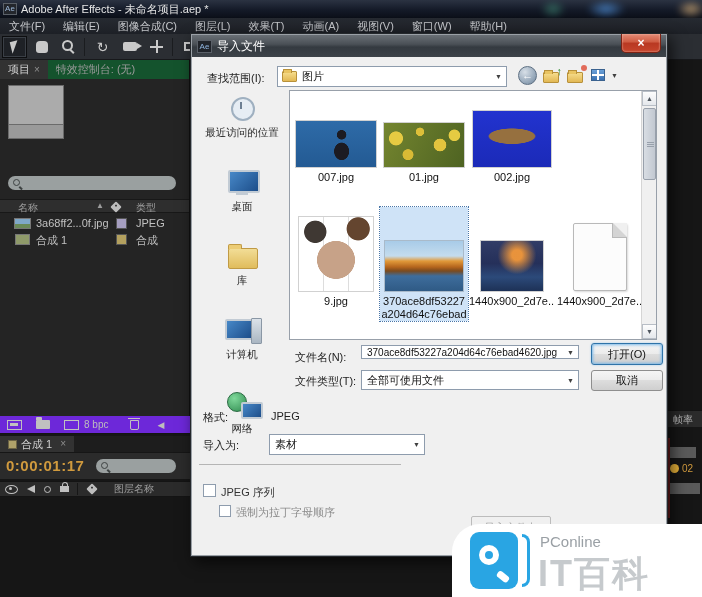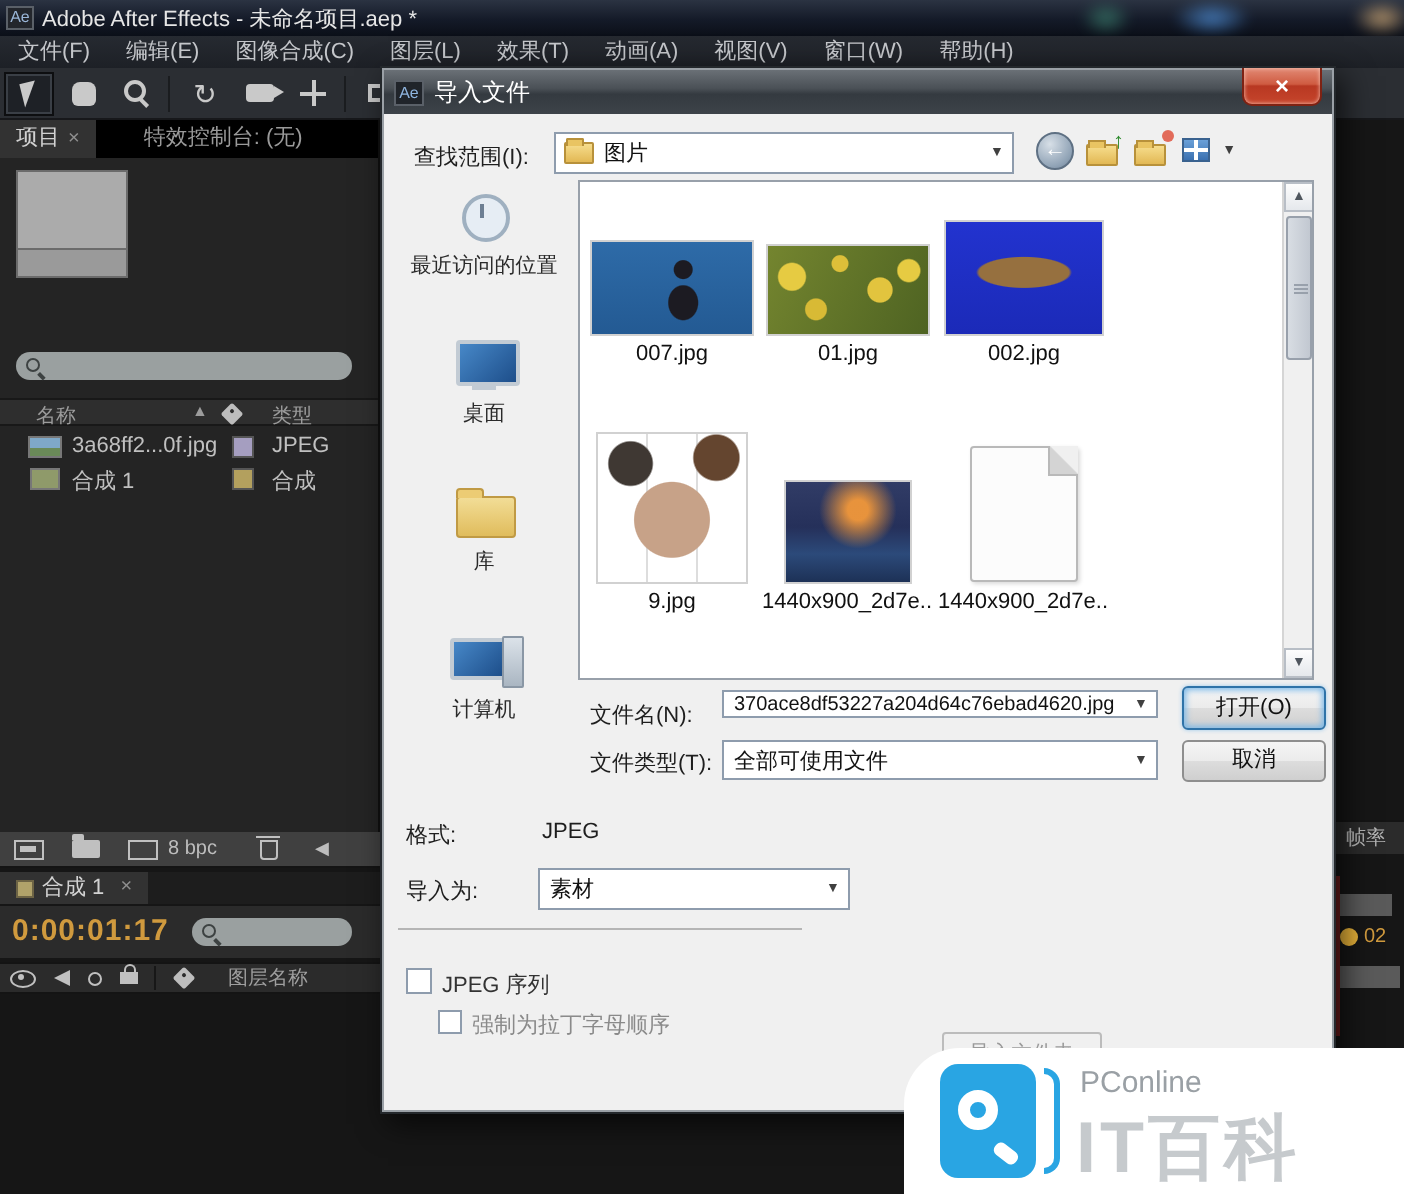--- a/index.html
+++ b/index.html
@@ -38,24 +38,24 @@
   .g-camera { width:14px; height:9px; background:#c9c9c9; border-radius:2px; position:relative; }
   .g-camera::after { content:""; position:absolute; right:-5px; top:1px; border-left:5px solid #c9c9c9; border-top:3px solid transparent; border-bottom:3px solid transparent; }
   .g-cross { position:relative; width:13px; height:13px; }
   .g-cross::before { content:""; position:absolute; left:6px; top:0; width:2px; height:13px; background:#c9c9c9; }
   .g-cross::after { content:""; position:absolute; left:0; top:6px; width:13px; height:2px; background:#c9c9c9; }
   .g-rect { width:13px; height:9px; border:2px solid #c9c9c9; }
   .g-pen { width:7px; height:7px; border:2px solid #c9c9c9; transform:rotate(45deg); }
 
   
   .left-panel { position:absolute; left:0; top:60px; width:190px; height:357px; background:#242424; border-right:1px solid #101010; }
-  .lp-tabs { position:absolute; left:0; top:0; width:100%; height:19px; background:#000000; display:flex; }
+  .lp-tabs { position:absolute; left:0; top:0; width:100%; height:19px; background:#14532d; display:flex; }
   .lp-tab { font-size:11px; line-height:19px; padding:0 8px; white-space:nowrap; }
   .lp-tab.active { background:#323232; color:#d2d2d2; }
-  .lp-tab.inactive { color:#9a9a9a;margin-left:16px; }
+  .lp-tab.inactive { color:#9a9a9a; }
   .tab-x { color:#8f8f8f; margin-left:4px; font-size:10px; }
   .preview-box { position:absolute; left:8px; top:25px; width:56px; height:40px; background:#ababab; border:1px solid #6b6b6b; }
   .preview-strip { position:absolute; left:8px; top:65px; width:56px; height:14px; background:#9a9a9a; border:1px solid #6b6b6b; border-top:none; }
   .search-pill { position:absolute; background:#9aa0a0; border-radius:8px; display:flex; align-items:center; padding-left:4px; }
   .lp-search { left:8px; top:116px; width:168px; height:14px; }
   .mag-s { position:relative; width:11px; height:11px; flex:0 0 auto; }
   .mag-s::before { content:""; position:absolute; left:1px; top:1px; width:5px; height:5px; border:1.5px solid #3d4242; border-radius:50%; }
   .mag-s::after { content:""; position:absolute; left:8px; top:8px; width:4px; height:1.5px; background:#3d4242; transform:rotate(45deg); transform-origin:0 0; }
   .lp-header { position:absolute; left:0; top:139px; width:100%; height:14px; background:#2e2e2e; border-top:1px solid #181818; border-bottom:1px solid #181818; color:#9c9c9c; font-size:10px; }
   .lp-header span { position:absolute; top:1px; }
@@ -65,21 +65,21 @@
   .lp-row { position:absolute; left:0; width:100%; height:15px; font-size:11px; color:#c0c0c0; }
   .lp-row .cell-name { position:absolute; left:36px; top:1px; white-space:nowrap; }
   .row-thumb { position:absolute; left:14px; top:2px; width:17px; height:11px; border:1px solid #777;
     background:linear-gradient(#7fa8c8 55%,#6a8a58 55%); }
   .row-comp { position:absolute; left:15px; top:2px; width:15px; height:11px; border:1px solid #777;
     background:#8f9a6a; }
   .chip { position:absolute; left:116px; top:2px; width:11px; height:11px; border:1px solid #555; }
   .cell-type { position:absolute; left:136px; top:1px; }
 
   
-  .bl-icons { position:absolute; left:0; top:416px; width:190px; height:18px; background:#404040; border-bottom:1px solid #141414; display:flex; align-items:center; color:#bdbdbd; }
+  .bl-icons { position:absolute; left:0; top:416px; width:190px; height:18px; background:#6d28d9; border-bottom:1px solid #141414; display:flex; align-items:center; color:#bdbdbd; }
   .ic-film { width:15px; height:10px; border:1.5px solid #c0c0c0; margin-left:7px; position:relative; }
   .ic-film::after { content:""; position:absolute; left:2px; top:2px; width:8px; height:3px; background:#c0c0c0; }
   .ic-folder-d { width:14px; height:9px; background:#c0c0c0; border-radius:1px; position:relative; margin-left:14px; }
   .ic-folder-d::before { content:""; position:absolute; left:0; top:-3px; width:6px; height:3px; background:#c0c0c0; border-radius:1px 1px 0 0; }
   .ic-bpc { width:15px; height:10px; border:1.5px solid #c0c0c0; margin-left:14px; }
   .bpc-text { font-size:10px; margin-left:5px; }
   .ic-trash { width:9px; height:10px; border:1.5px solid #c0c0c0; border-radius:0 0 2px 2px; position:relative; margin-left:22px; }
   .ic-trash::before { content:""; position:absolute; left:-3px; top:-3px; width:12px; height:1.5px; background:#c0c0c0; }
   .prev-glyph { color:#bdbdbd; font-size:9px; margin-left:18px; }
   .bl-tabs { position:absolute; left:0; top:436px; width:190px; height:16px; background:#1d1d1d; display:flex; }
@@ -399,20 +399,24 @@
         <span class="side-label">桌面</span>
       </div>
       <div class="side-item">
         <span class="si si-lib"></span>
         <span class="side-label">库</span>
       </div>
       <div class="side-item">
         <span class="si si-pc"></span>
         <span class="side-label">计算机</span>
       </div>
+      <div class="side-item">
+        <span class="si si-net"></span>
+        <span class="side-label">网络</span>
+      </div>
     </div>
 
     <div class="filelist">
       <div class="files-row row1" style="top:12px">
         <div class="fi">
           <div class="thumb-wrap">
               <div class="th t1"></div>
             </div>
           <div class="fname">007.jpg</div>
         </div>
@@ -428,20 +432,26 @@
             </div>
           <div class="fname">002.jpg</div>
         </div>
       </div>
       <div class="files-row row2" style="top:116px">
         <div class="fi">
           <div class="thumb-wrap">
               <div class="th t5"></div>
             </div>
           <div class="fname">9.jpg</div>
+        </div>
+        <div class="fi sel">
+          <div class="thumb-wrap">
+              <div class="th t6"></div>
+            </div>
+          <div class="fname">370ace8df53227a204d64c76ebad</div>
         </div>
         <div class="fi">
           <div class="thumb-wrap">
               <div class="th t7"></div>
             </div>
           <div class="fname">1440x900_2d7e...</div>
         </div>
         <div class="fi">
           <div class="thumb-wrap">
               <div class="doc"></div>

